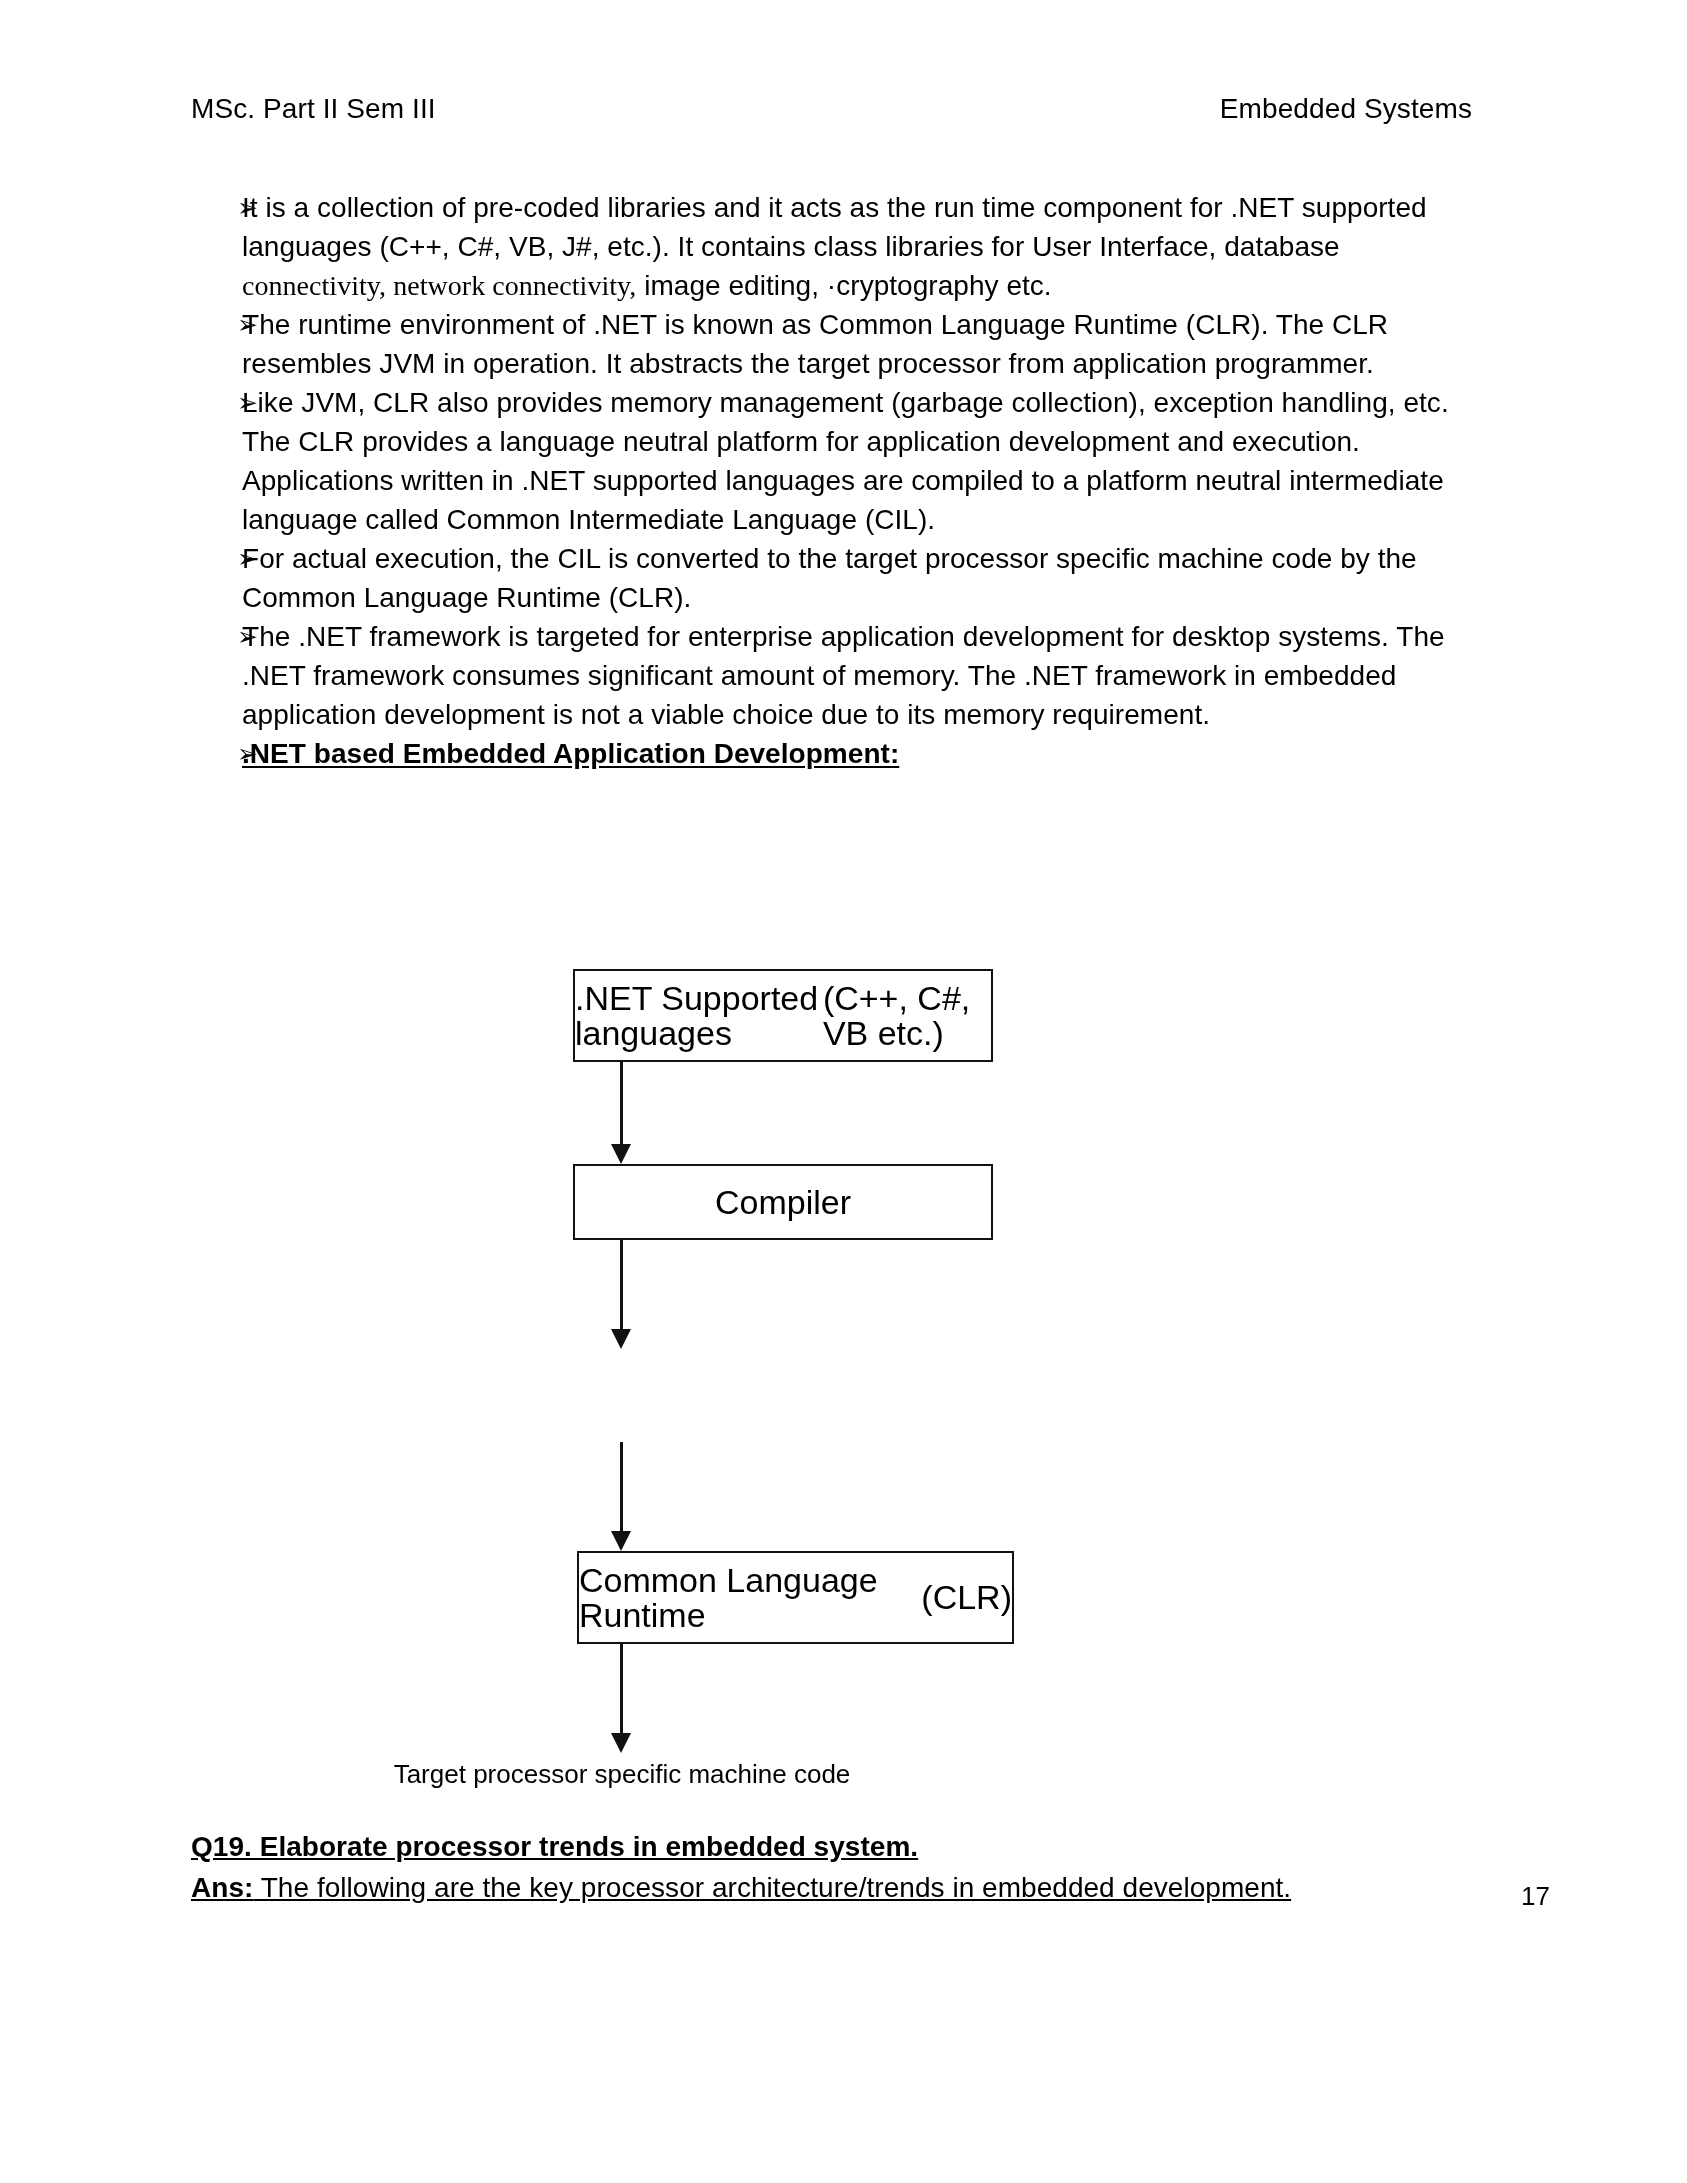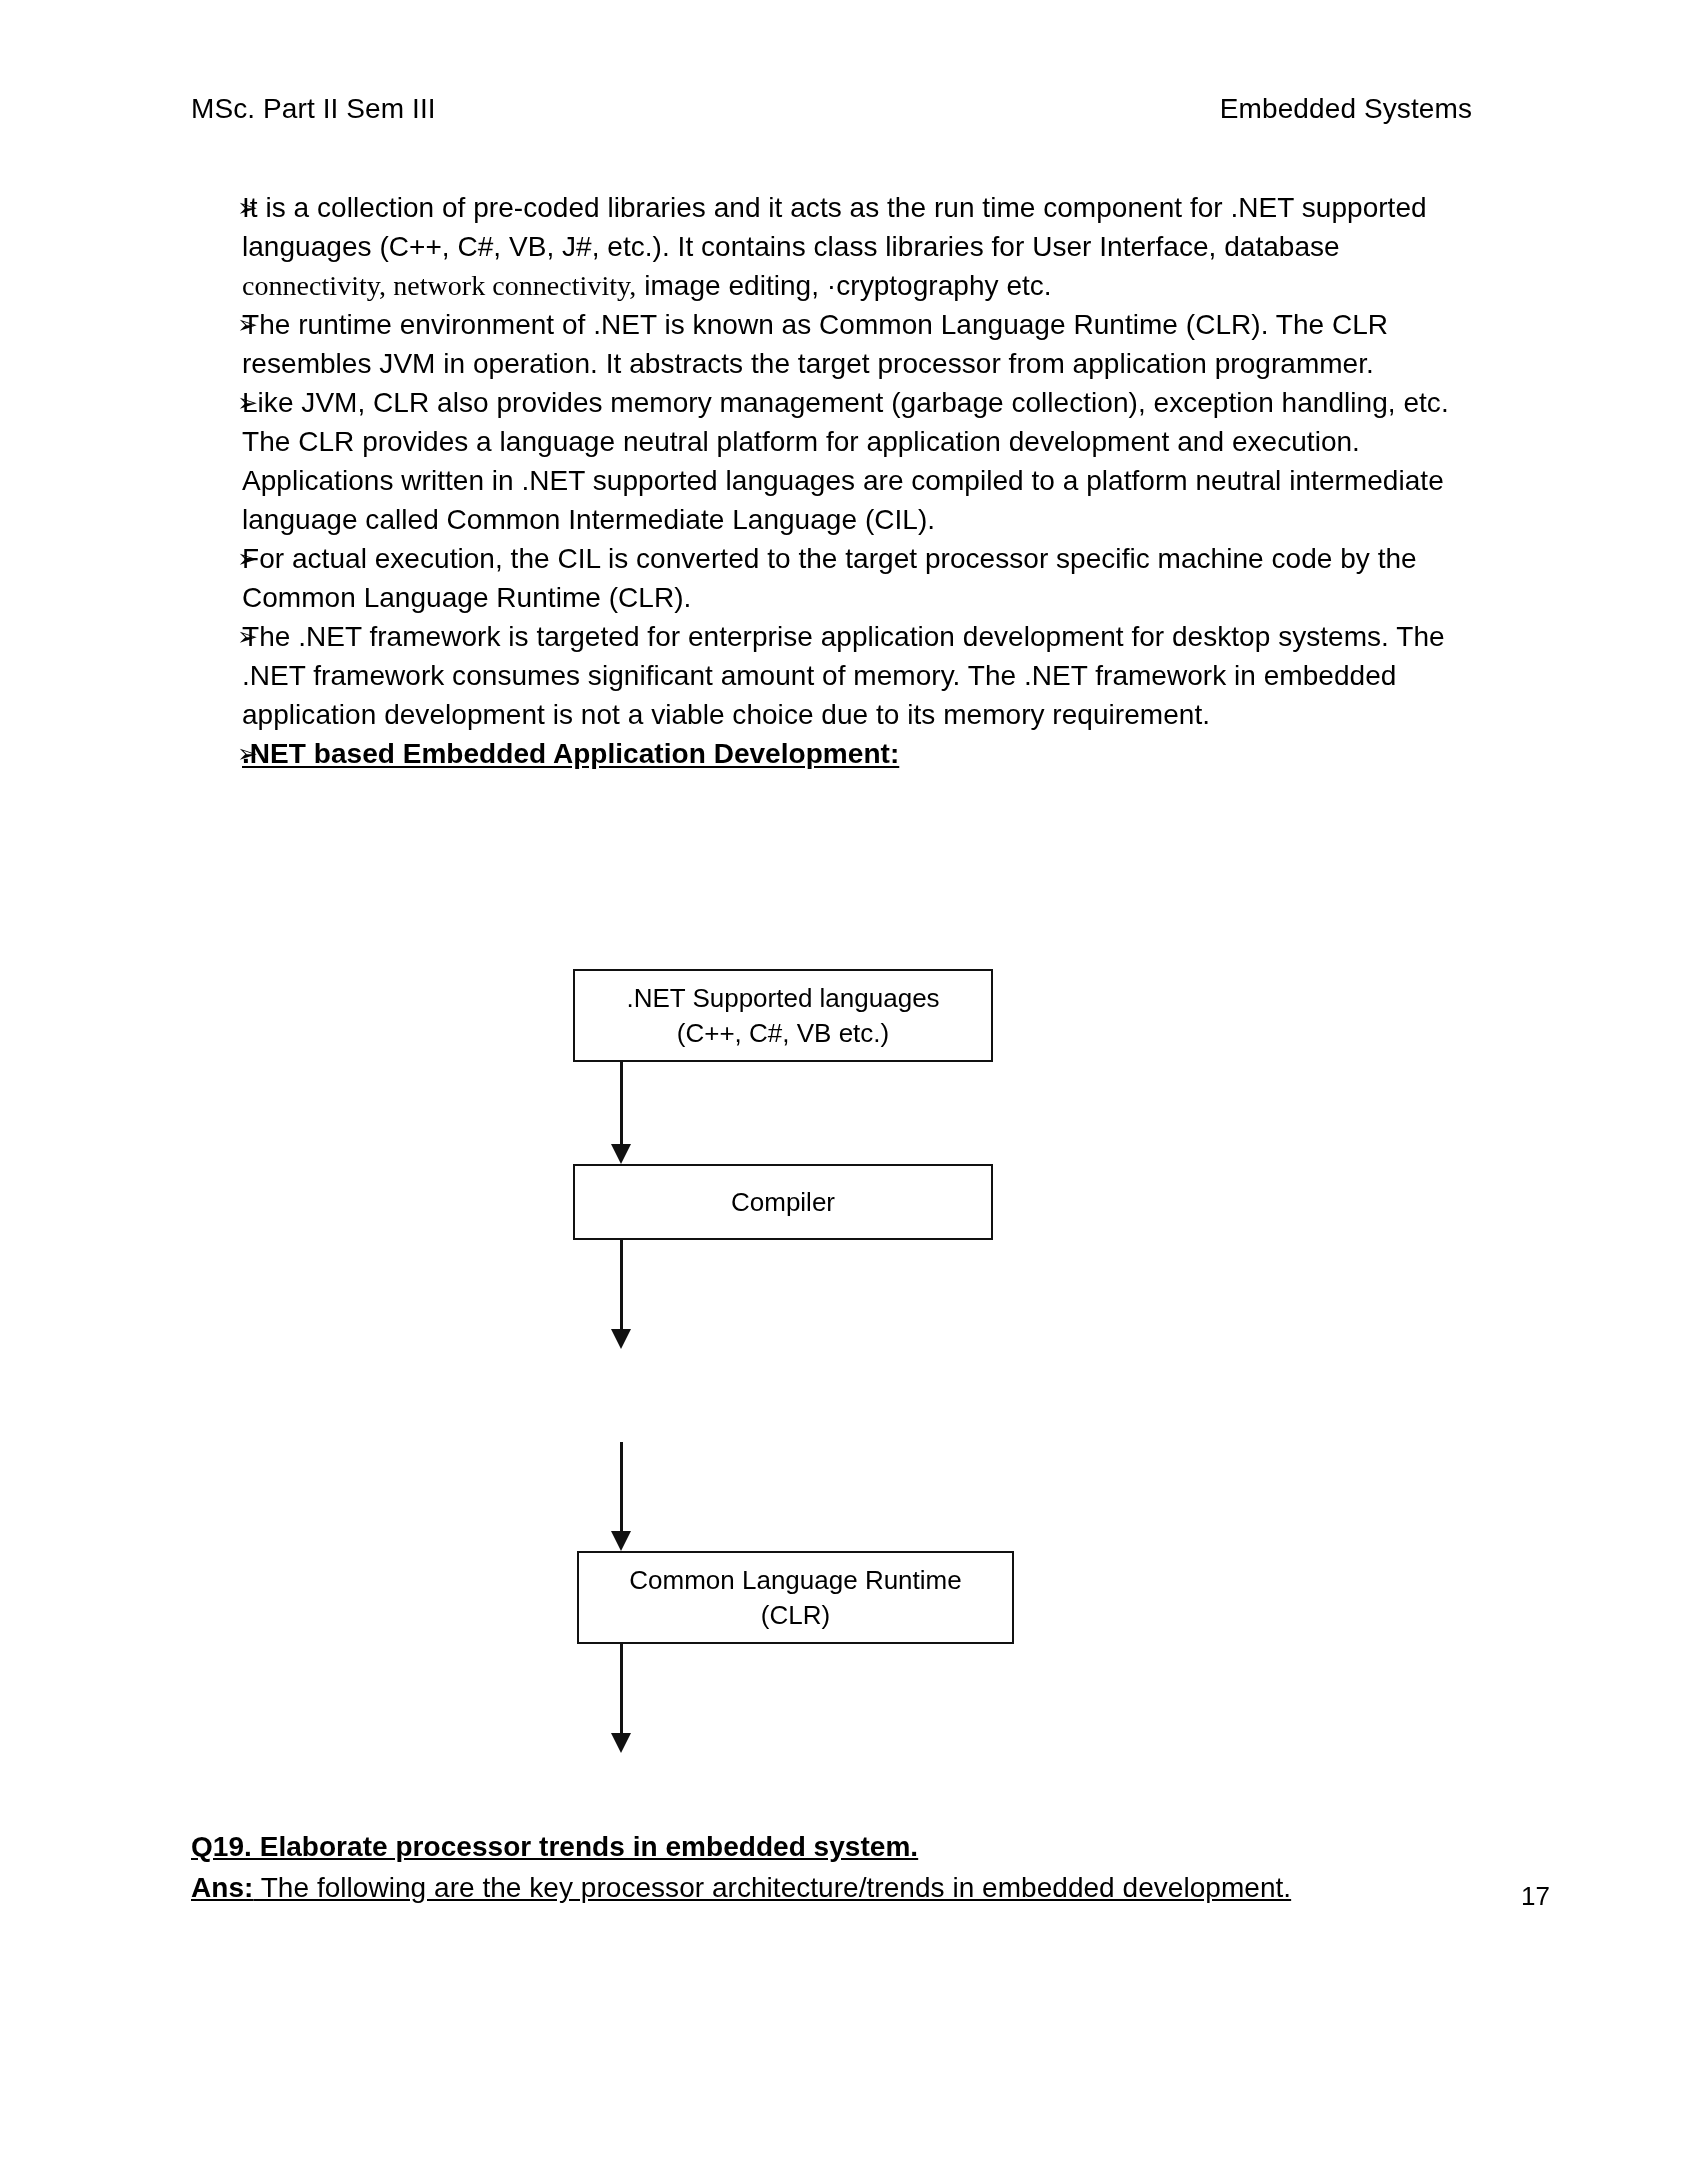--- a/index.html
+++ b/index.html
@@ -79,24 +79,24 @@
     top: 964px;
     width: 1687px;
     height: 824px;
   }
   .fc-box {
     position: absolute;
     box-sizing: border-box;
     border: 2.5px solid #111111;
     background: #ffffff;
     display: flex;
-    flex-direction: column;
+    flex-direction: row;
     align-items: center;
     justify-content: center;
-    font-size: 26px;
+    font-size: 34px;
     line-height: 35px;
     text-align: left;
     color: #000;
   }
   .fc-box .fc-line2 { display: block; }
   .fc-arrow {
     position: absolute;
     width: 0;
   }
   .fc-arrow .shaft {
@@ -227,20 +227,21 @@
     <div class="fc-box" style="left:577px; top:587px; width:437px; height:93px;">
       <span>Common Language Runtime</span>
       <span class="fc-line2">(CLR)</span>
     </div>
 
     <div class="fc-arrow" style="left:620px; top:680px; height:109px;">
       <div class="shaft" style="height:89px;"></div>
       <div class="head" style="top:89px;"></div>
     </div>
 
+    <div class="fc-caption" style="left:375px; top:793px; width:494px;">Target processor specific machine code</div>
 
   </div>
 
   <div class="qa-block">
     <div class="qa-question">Q19. Elaborate processor trends in embedded system.</div>
     <div class="qa-answer"><span class="qa-label">Ans:</span><span> The following are the key processor architecture/trends in embedded development.</span></div>
   </div>
 
   <div class="page-number">17</div>
 

